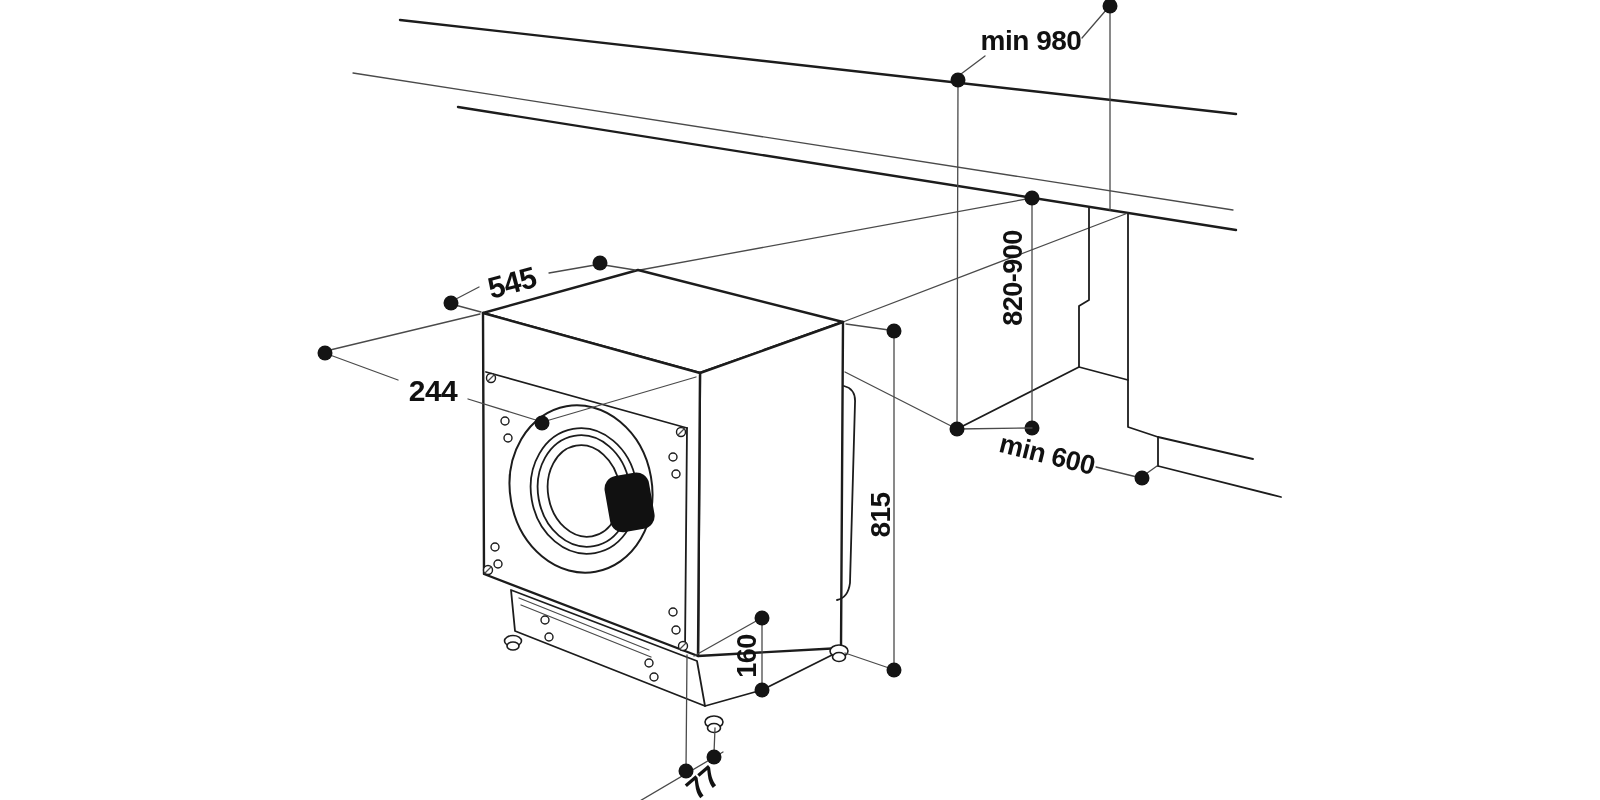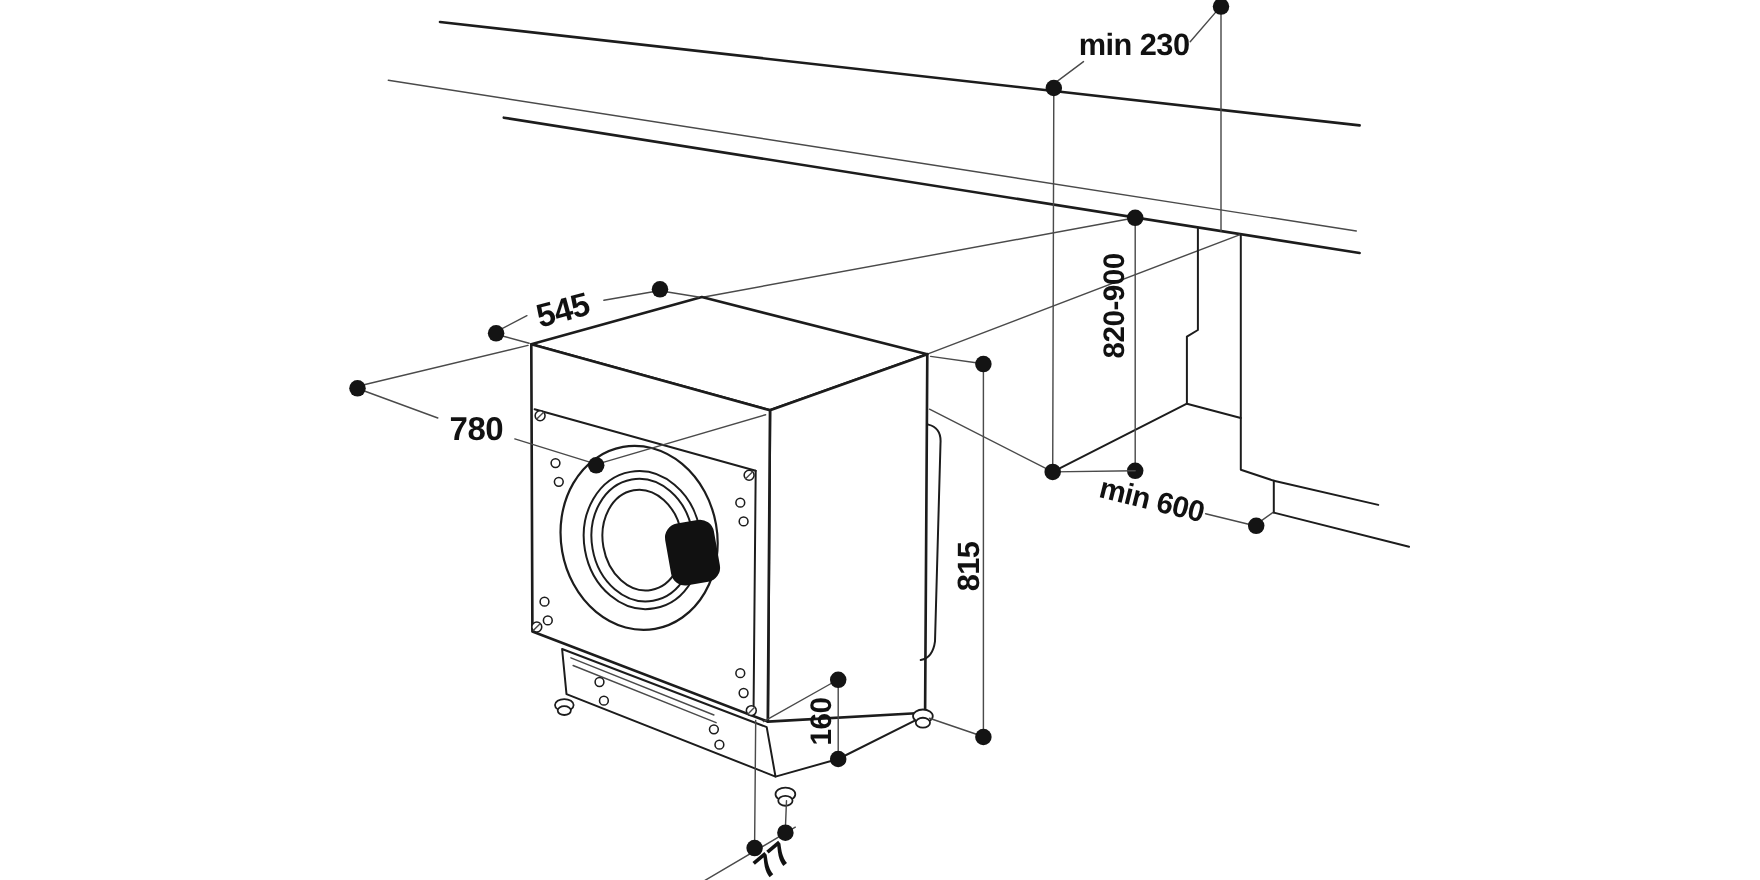--- a/index.html
+++ b/index.html
@@ -181,21 +181,21 @@
 
     <g>
       <path class="thin" d="M687,655 L686,770"></path>
       <path class="thin" d="M715,728 L714,753"></path>
       <path class="thin" d="M633,805 L723,752"></path>
       <circle class="dot" cx="686" cy="771" r="7.5"></circle>
       <circle class="dot" cx="714" cy="757" r="7.5"></circle>
     </g>
   </svg>
 
-  <div class="lbl" id="lbl-min570">min 230</div>
+  <div class="lbl" id="lbl-min570">min 980</div>
   <div class="lbl" id="lbl-niche">820-900</div>
   <div class="lbl" id="lbl-545">545</div>
-  <div class="lbl" id="lbl-595">780</div>
+  <div class="lbl" id="lbl-595">244</div>
   <div class="lbl" id="lbl-min600">min 600</div>
   <div class="lbl" id="lbl-815">815</div>
   <div class="lbl" id="lbl-160">160</div>
   <div class="lbl" id="lbl-77">77</div>
 </div>
 
 </body></html>

